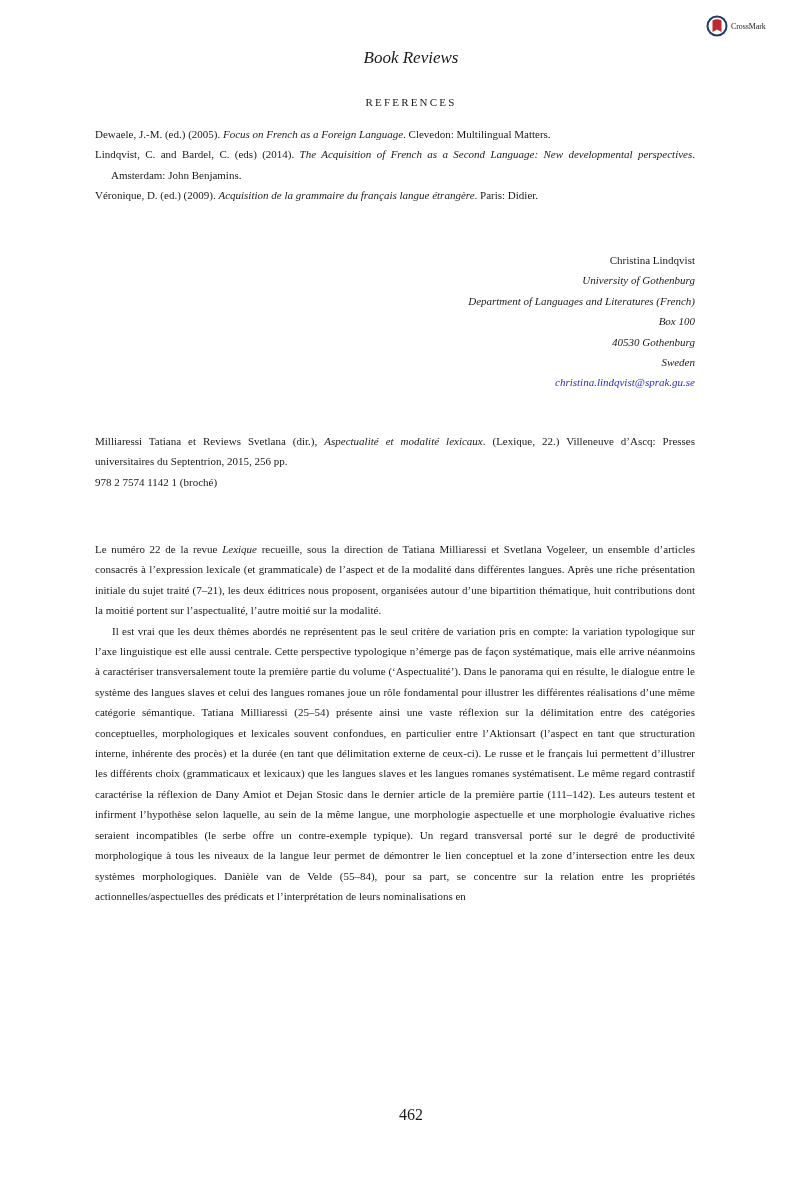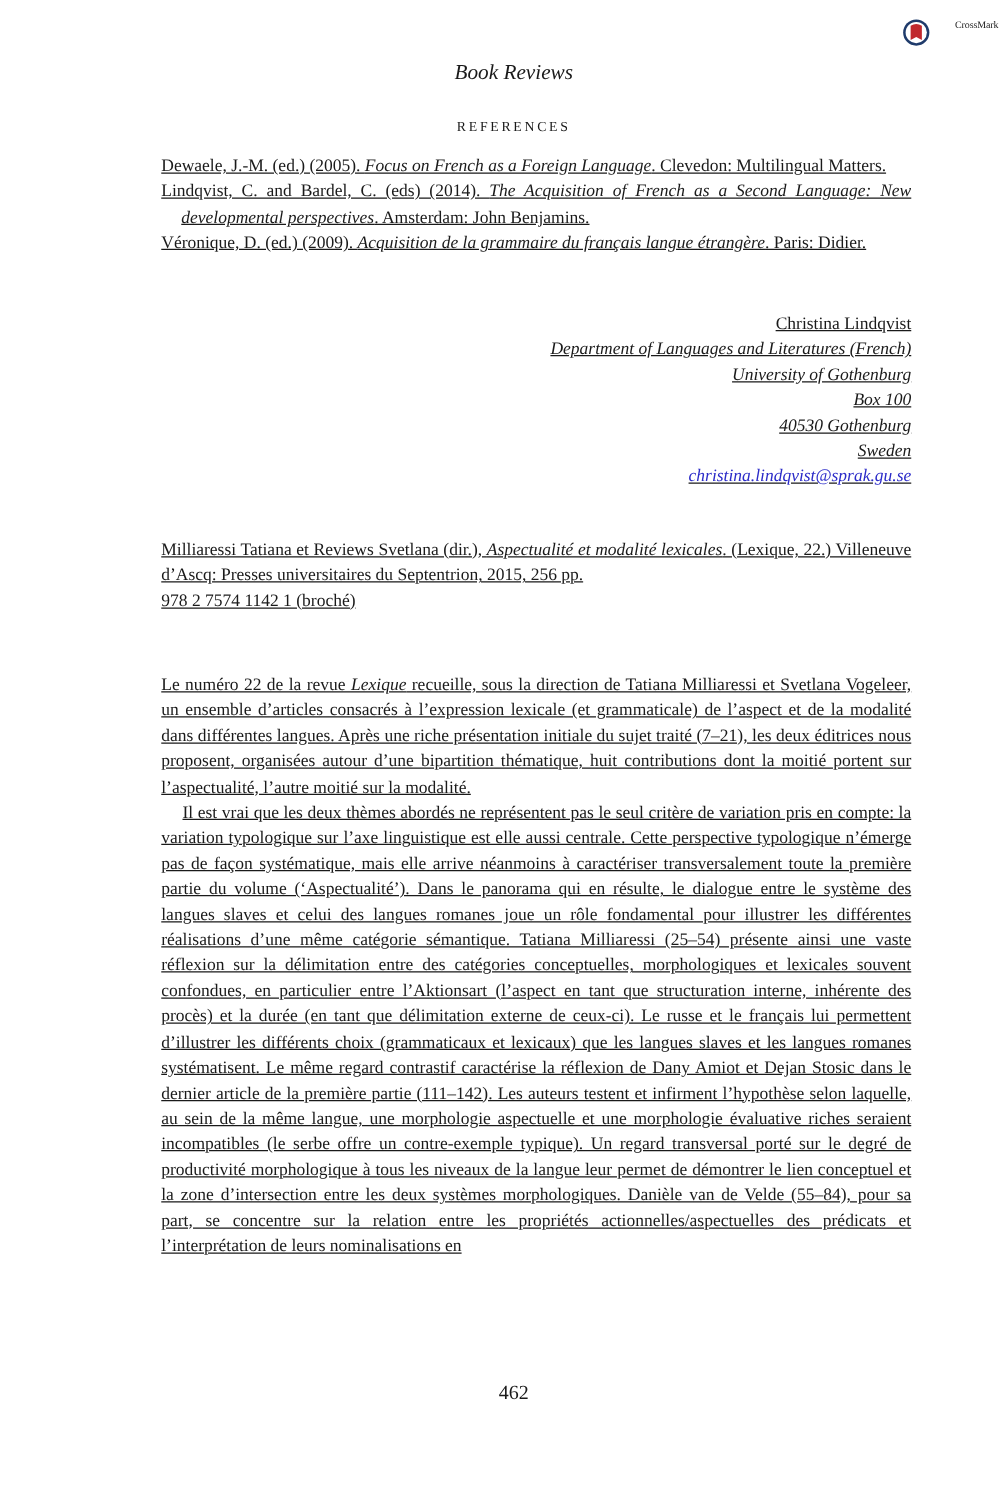--- a/index.html
+++ b/index.html
@@ -2,36 +2,36 @@
 <html><head>
 <meta charset="utf-8">
 <style>
   html, body { margin: 0; padding: 0; background: #ffffff; }
   body {
     width: 801px; height: 1202px; position: relative; overflow: hidden;
     font-family: "Liberation Serif", "DejaVu Serif", serif;
     color: #1a1a1a;
   }
   .crossmark {
-    position: absolute; left: 722px; top: 15px;
-    display: flex; align-items: flex-start; gap: 20px; text-decoration: none;
+    position: absolute; left: 706px; top: 15px;
+    display: flex; align-items: center; gap: 3px; text-decoration: none;
   }
   .crossmark .cm-icon { width: 22px; height: 22px; display: block; }
   .crossmark .cm-label {
     font-family: "Liberation Serif", serif; font-size: 8px; color: #222; letter-spacing: -0.1px;
   }
   .running-head {
     position: absolute; left: 0; width: 822px; top: 48px; text-align: center;
     font-style: italic; font-size: 17px; color: #1a1a1a;
   }
   .refs-heading {
     position: absolute; left: 0; width: 822px; top: 96px; text-align: center;
     font-size: 11px; letter-spacing: 2.2px; color: #1a1a1a;
   }
-  .col { position: absolute; left: 129px; width: 600px; font-size: 14px; line-height: 20.4px; text-decoration: underline; }
+  .col { position: absolute; left: 95px; width: 600px; font-size: 11px; line-height: 20.4px; }
   .refs { top: 124px; }
   .ref { padding-left: 16px; text-indent: -16px; text-align: justify; margin: 0; }
   .ref i { font-style: italic; }
   .signature { top: 250px; text-align: right; }
   .signature div { line-height: 20.4px; text-align: right; }
   .signature .it { font-style: italic; }
   .signature a { color: #2b2bc8; font-style: italic; text-decoration: none; margin-top: 30px; }
   .bookinfo { top: 431px; text-align: justify; }
   .bookinfo p { margin: 0; }
   .bookinfo a { color: #2b2bc8; text-decoration: none; }
@@ -58,30 +58,30 @@
 <div class="refs-heading">REFERENCES</div>
 
 <div class="col refs">
   <p class="ref"><span>Dewaele, J.-M. (ed.) (2005). </span><i>Focus on French as a Foreign Language</i><span>. Clevedon: Multilingual Matters.</span></p>
   <p class="ref"><span>Lindqvist, C. and Bardel, C. (eds) (2014). </span><i>The Acquisition of French as a Second Language: New developmental perspectives</i><span>. Amsterdam: John Benjamins.</span></p>
   <p class="ref"><span>Véronique, D. (ed.) (2009). </span><i>Acquisition de la grammaire du français langue étrangère</i><span>. Paris: Didier.</span></p>
 </div>
 
 <div class="col signature">
   <div>Christina Lindqvist</div>
+  <div class="it">University of Gothenburg</div>
   <div class="it">Department of Languages and Literatures (French)</div>
-  <div class="it">University of Gothenburg</div>
   <div class="it">Box 100</div>
   <div class="it">40530 Gothenburg</div>
   <div class="it">Sweden</div>
   <div><a>christina.lindqvist@sprak.gu.se</a></div>
 </div>
 
 <div class="col bookinfo">
-  <p><span>Milliaressi Tatiana et Reviews Svetlana (dir.), </span><i>Aspectualité et modalité lexicales</i><span>. (Lexique, 22.) Villeneuve d’Ascq: Presses universitaires du Septentrion, 2015, 256 pp.</span></p>
+  <p><span>Milliaressi Tatiana et Reviews Svetlana (dir.), </span><i>Aspectualité et modalité lexicaux</i><span>. (Lexique, 22.) Villeneuve d’Ascq: Presses universitaires du Septentrion, 2015, 256 pp.</span></p>
   <p>978 2 7574 1142 1 (broché)</p>
 </div>
 
 <div class="col body-text">
   <p><span>Le numéro 22 de la revue </span><i>Lexique</i><span> recueille, sous la direction de Tatiana Milliaressi et Svetlana Vogeleer, un ensemble d’articles consacrés à l’expression lexicale (et grammaticale) de l’aspect et de la modalité dans différentes langues. Après une riche présentation initiale du sujet traité (7–21), les deux éditrices nous proposent, organisées autour d’une bipartition thématique, huit contributions dont la moitié portent sur l’aspectualité, l’autre moitié sur la modalité.</span></p>
   <p class="indent">Il est vrai que les deux thèmes abordés ne représentent pas le seul critère de variation pris en compte: la variation typologique sur l’axe linguistique est elle aussi centrale. Cette perspective typologique n’émerge pas de façon systématique, mais elle arrive néanmoins à caractériser transversalement toute la première partie du volume (‘Aspectualité’). Dans le panorama qui en résulte, le dialogue entre le système des langues slaves et celui des langues romanes joue un rôle fondamental pour illustrer les différentes réalisations d’une même catégorie sémantique. Tatiana Milliaressi (25–54) présente ainsi une vaste réflexion sur la délimitation entre des catégories conceptuelles, morphologiques et lexicales souvent confondues, en particulier entre l’Aktionsart (l’aspect en tant que structuration interne, inhérente des procès) et la durée (en tant que délimitation externe de ceux-ci). Le russe et le français lui permettent d’illustrer les différents choix (grammaticaux et lexicaux) que les langues slaves et les langues romanes systématisent. Le même regard contrastif caractérise la réflexion de Dany Amiot et Dejan Stosic dans le dernier article de la première partie (111–142). Les auteurs testent et infirment l’hypothèse selon laquelle, au sein de la même langue, une morphologie aspectuelle et une morphologie évaluative riches seraient incompatibles (le serbe offre un contre-exemple typique). Un regard transversal porté sur le degré de productivité morphologique à tous les niveaux de la langue leur permet de démontrer le lien conceptuel et la zone d’intersection entre les deux systèmes morphologiques. Danièle van de Velde (55–84), pour sa part, se concentre sur la relation entre les propriétés actionnelles/aspectuelles des prédicats et l’interprétation de leurs nominalisations en</p>
 </div>
 
 <div class="folio">462</div>
 

